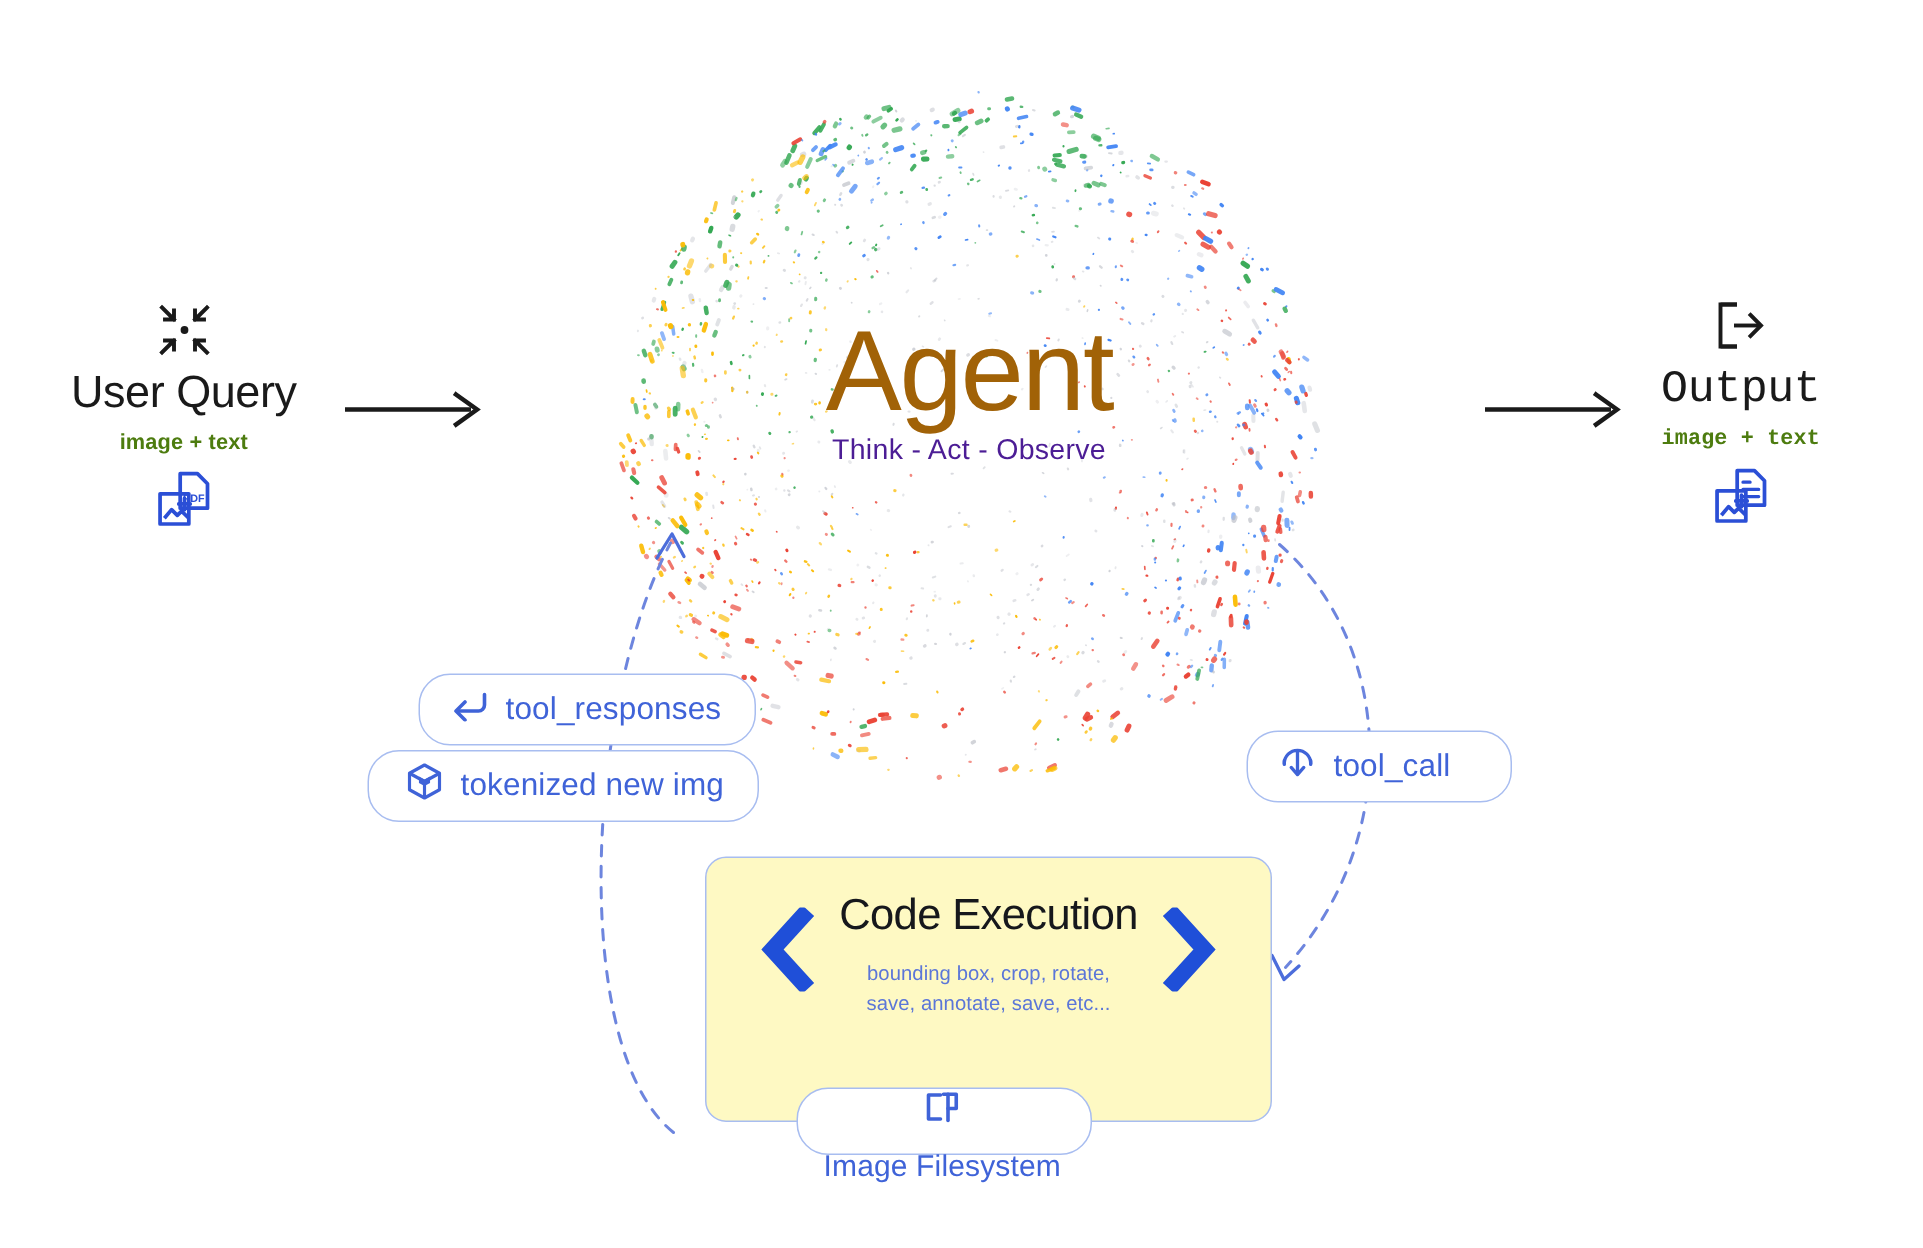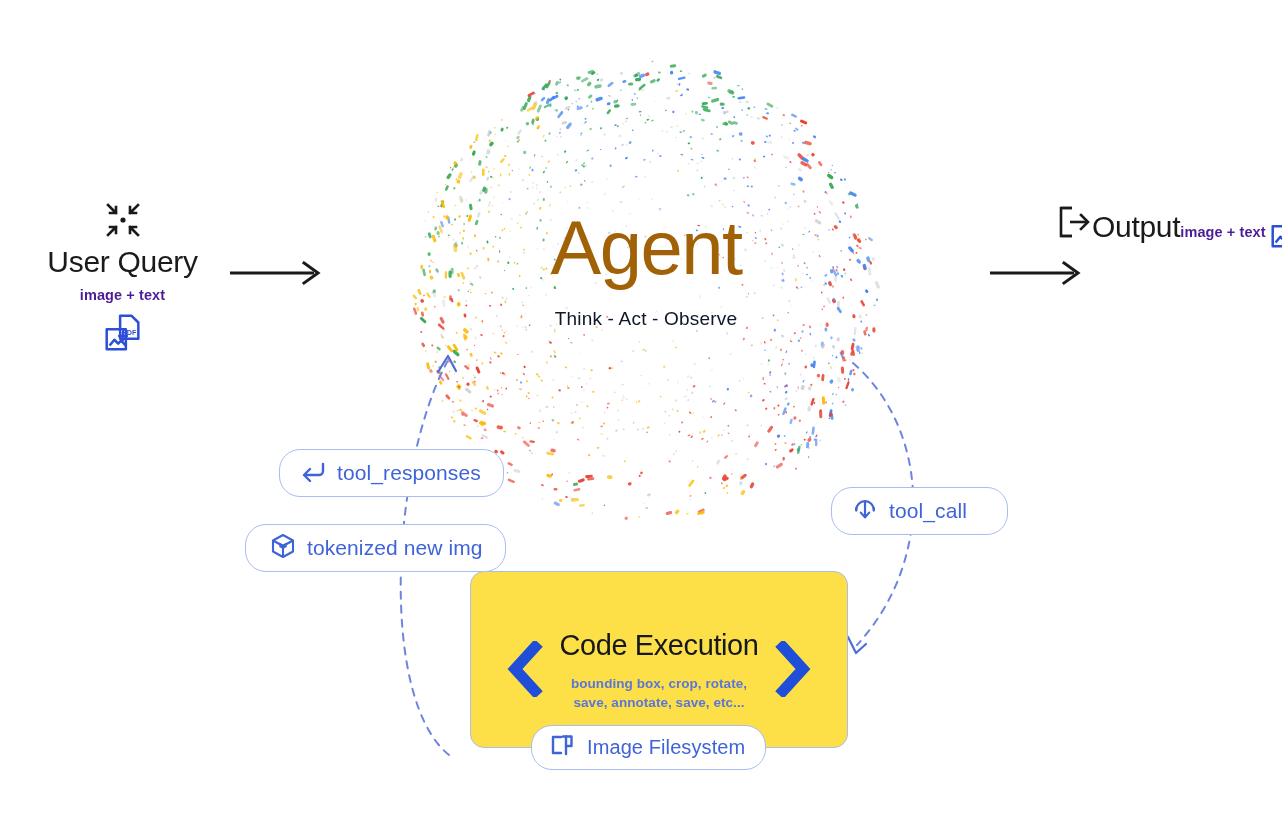--- a/index.html
+++ b/index.html
@@ -15,29 +15,29 @@
   #user-query-block {
     position: absolute; left: 20px; top: 200px; width: 205px;
     display: flex; flex-direction: column; align-items: center;
   }
   #user-query-block .top-icon { width: 40px; height: 40px; margin-bottom: 6px; }
   .node-title {
     font-size: 30px; font-weight: 400; color: #1a1a1a; letter-spacing: -0.3px;
     line-height: 1.08; white-space: nowrap;
   }
   .node-sub {
-    font-size: 14.5px; font-weight: 600; color: #4c1d95; margin-top: 9px;
+    font-size: 14.5px; font-weight: 600; color: #4d7c0f; margin-top: 9px;
     letter-spacing: 0.1px; white-space: nowrap;
   }
   .node-doc-icon { width: 46px; height: 46px; margin-top: 8px; }
 
   
   #output-block {
     position: absolute; left: 1058px; top: 200px; width: 205px;
-    display: flex; flex-direction: row; align-items: center;
+    display: flex; flex-direction: column; align-items: center; font-family: Liberation Mono, monospace;
   }
   #output-block .top-icon { width: 34px; height: 34px; margin-bottom: 10px; }
 
   
   .flow-arrow { position: absolute; }
   #arrow-in  { left: 228px; top: 256px; width: 100px; height: 34px; }
   #arrow-out { left: 988px; top: 256px; width: 100px; height: 34px; }
 
   
   #agent-sphere {
@@ -47,22 +47,22 @@
   #agent-label {
     position: absolute; left: 406px; top: 52px; width: 480px; height: 480px;
     display: flex; flex-direction: column; align-items: center; justify-content: flex-start;
     padding-top: 158px;
   }
   #agent-title {
     font-size: 76px; font-weight: 400; color: #a16207;
     letter-spacing: -1.5px; line-height: 1;
   }
   #agent-subtitle {
-    font-size: 19px; font-weight: 400; color: #0f172a;
-    margin-top: 22px; letter-spacing: 0.2px;
+    font-size: 19px; font-weight: 400; color: #4c1d95;
+    margin-top: 4px; letter-spacing: 0.2px;
   }
 
   
   #dashed-loop { position: absolute; left: 0; top: 0; width: 1282px; height: 832px; }
 
   
   .pill {
     position: absolute;
     display: flex; align-items: center; gap: 11px;
     border: 1.6px solid #a8bdf0;
@@ -70,46 +70,46 @@
     background: #ffffff;
     color: #3f63d8;
     font-size: 21px;
     font-weight: 500;
     letter-spacing: 0.1px;
     white-space: nowrap;
   }
   .pill .pill-icon { flex: 0 0 auto; display: block; }
 
   #pill-tool-responses { left: 279px; top: 449px; height: 48px; padding: 0 22px 0 20px; }
-  #pill-tokenized      { left: 245px; top: 524px; height: 48px; padding: 0 22px 0 24px; }
+  #pill-tokenized      { left: 245px; top: 500px; height: 48px; padding: 0 22px 0 24px; }
   #pill-tool-call      { left: 831px; top: 487px; height: 48px; padding: 0 40px 0 20px; }
   #pill-image-fs {
     left: 531px; top: 725px; height: 45px; padding: 0 20px 0 17px;
-    font-size: 20px; z-index: 6;
+    font-size: 20px; z-index: 6; flex-direction: column;
   }
 
   
   #code-exec-card {
     position: absolute; left: 470px; top: 571px; width: 378px; height: 177px;
-    border: 1.6px solid #a8bdf0; border-radius: 14px; background: #fde047;
-    display: flex; align-items: center; justify-content: center;
+    border: 1.6px solid #a8bdf0; border-radius: 14px; background: #fef9c3;
+    display: flex; align-items: flex-start; justify-content: center;
     z-index: 4;
   }
   #code-exec-inner {
     display: flex; align-items: center; justify-content: center;
     gap: 14px; width: 100%; padding-top: 22px;
   }
   #code-exec-text { text-align: center; }
   #code-exec-title {
     font-size: 29px; font-weight: 400; color: #16181c;
     line-height: 1.12; letter-spacing: -0.4px;
   }
   #code-exec-sub {
     margin-top: 13px;
-    font-size: 13.5px; font-weight: 700; color: #5b76d8;
+    font-size: 13.5px; font-weight: 400; color: #5b76d8;
     line-height: 1.42; letter-spacing: 0.05px;
   }
   .chev { flex: 0 0 auto; }
 </style>
 </head>
 <body>
 
 <div id="stage">
 
   <div id="user-query-block">

